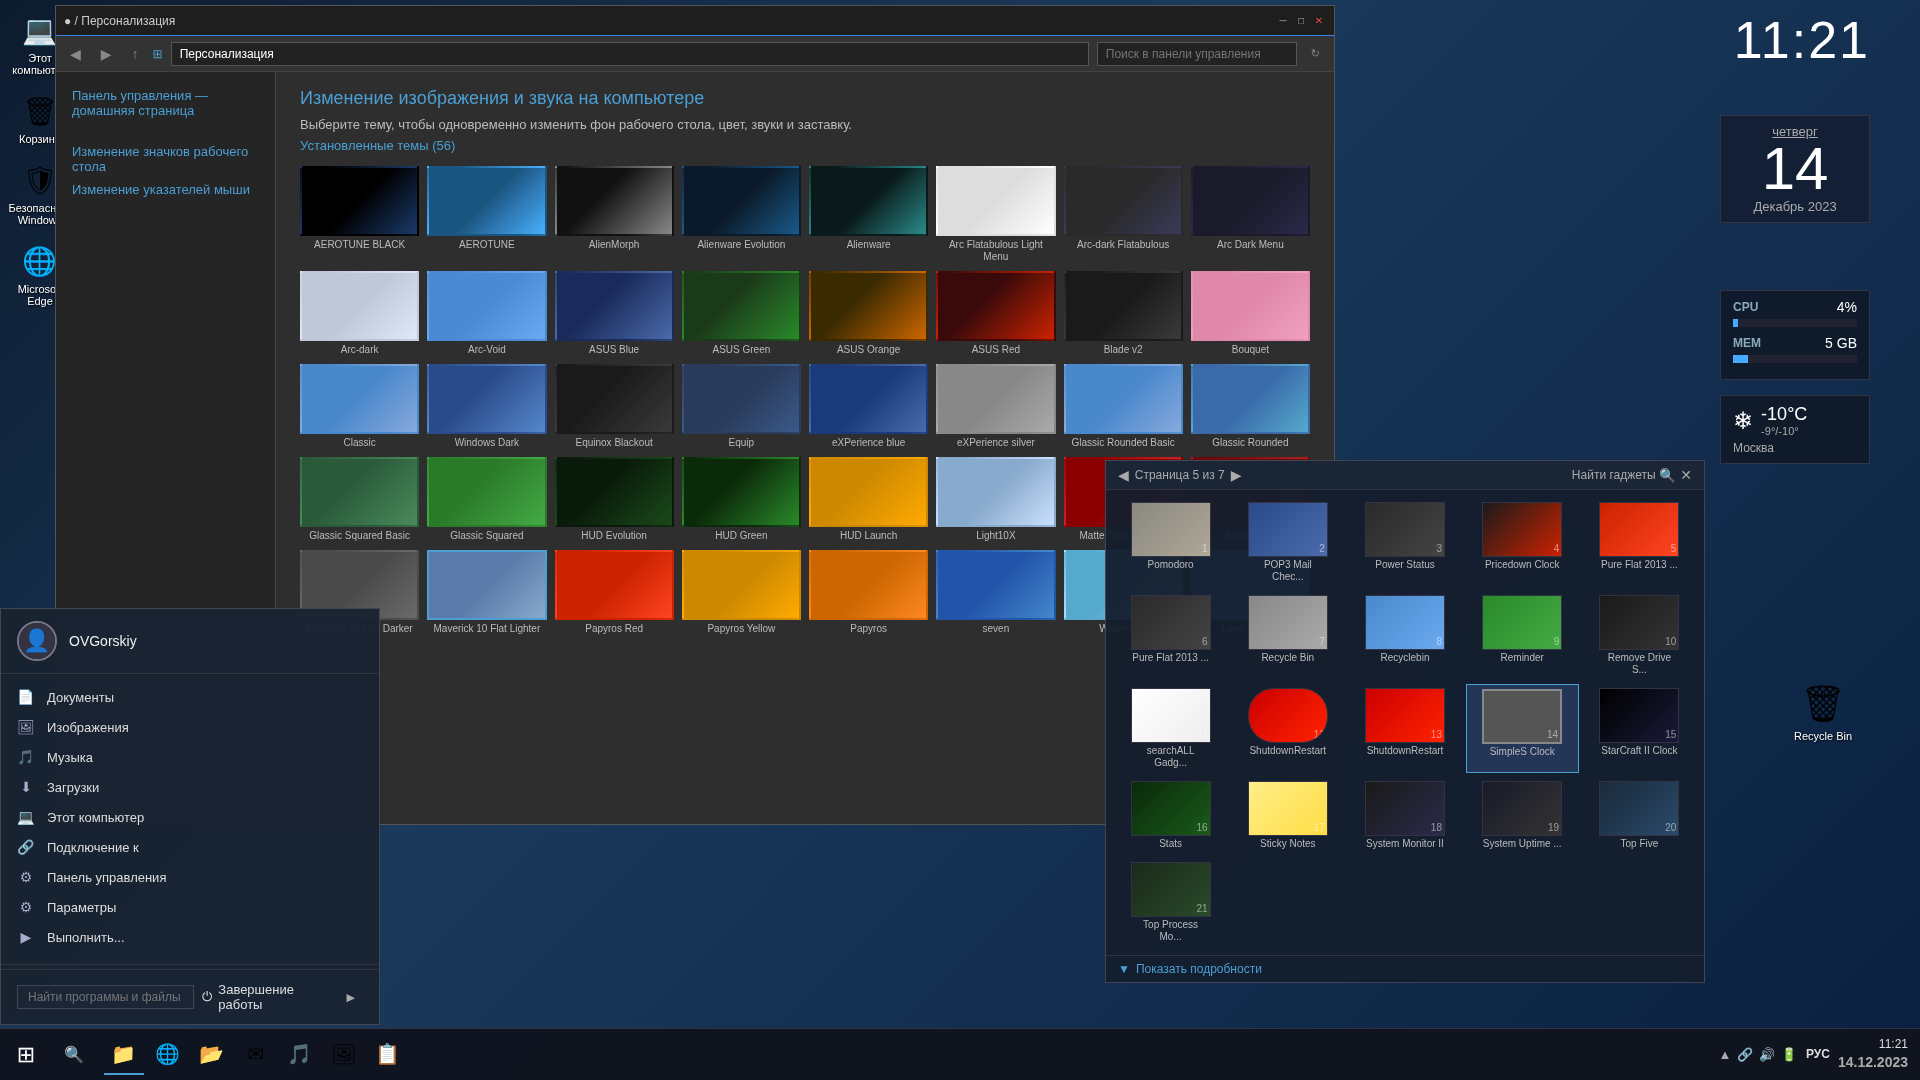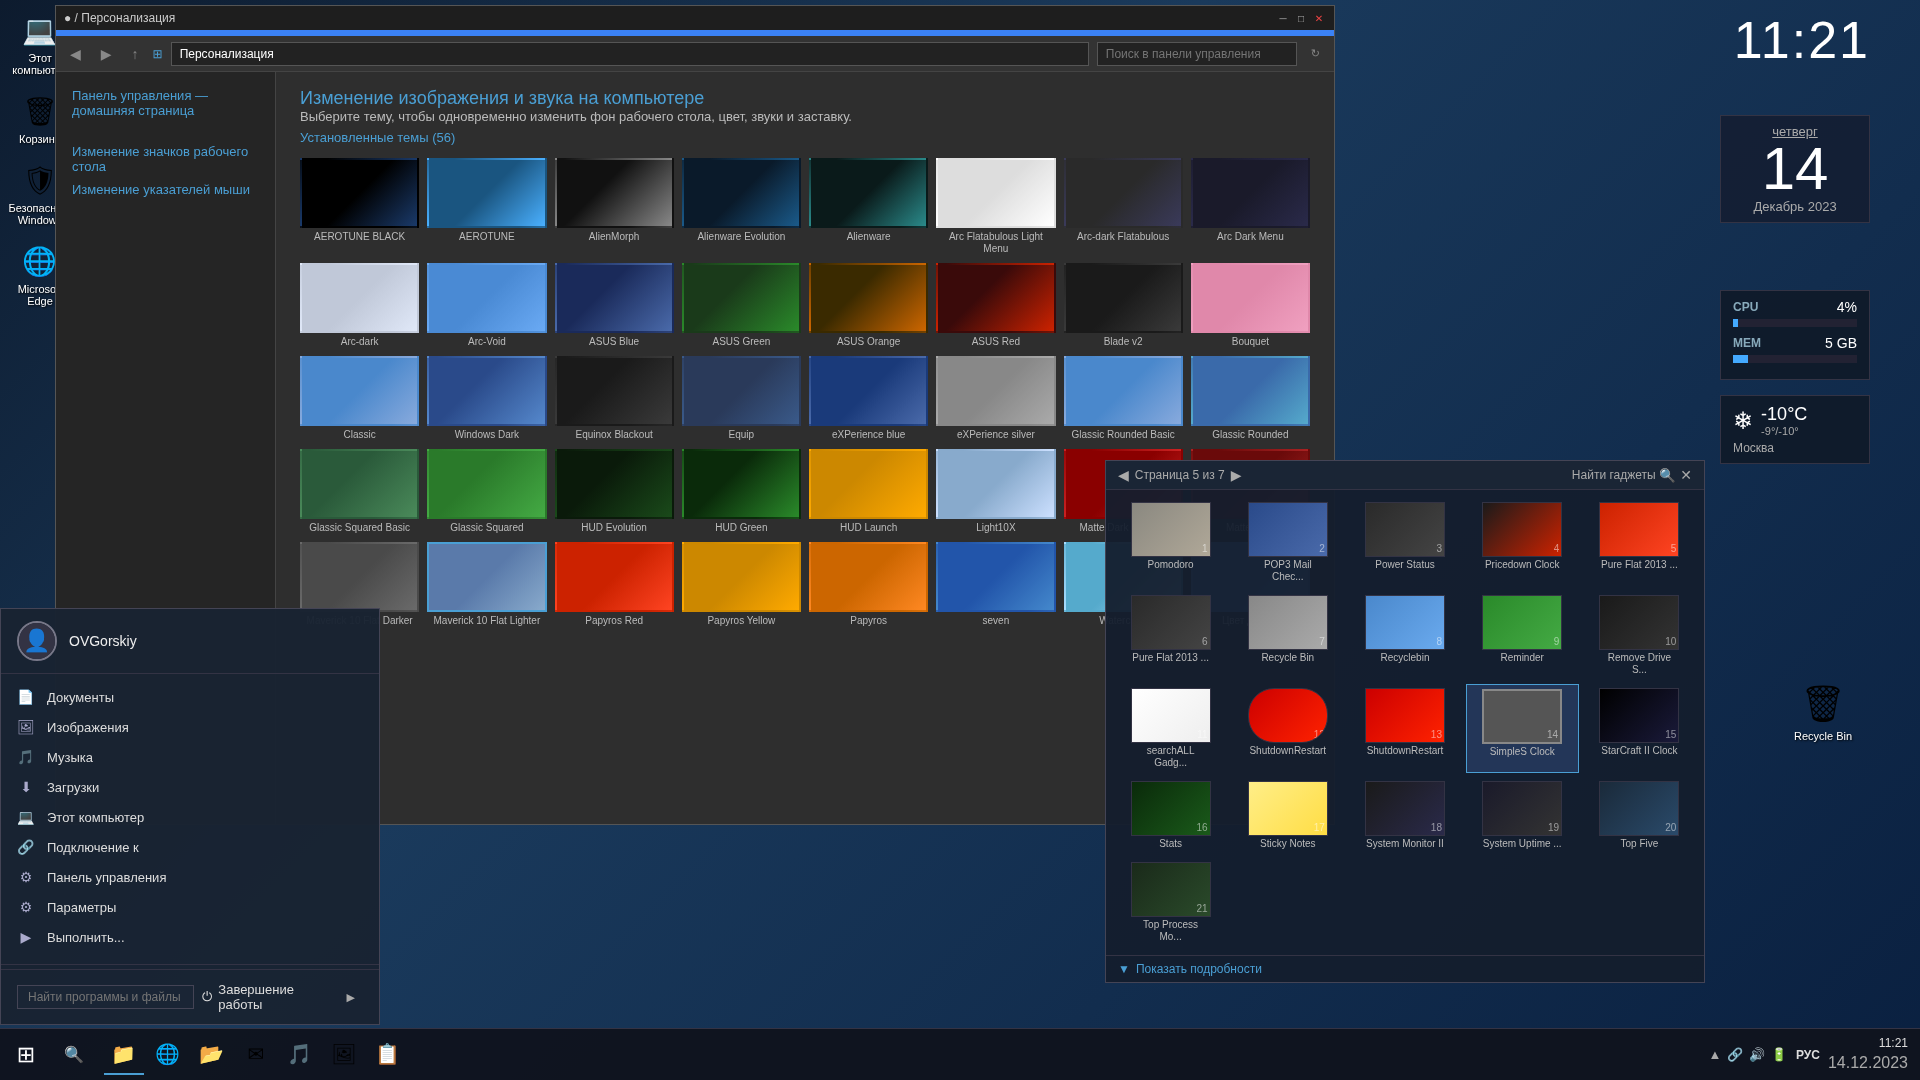--- a/index.html
+++ b/index.html
@@ -159,21 +159,21 @@
       display: flex;
       flex-direction: column;
     }
     .window-titlebar {
       background: #1e1e1e;
       height: 30px;
       display: flex;
       align-items: center;
       justify-content: space-between;
       padding: 0 8px;
-      border-bottom: 6px solid #3b82f6;
+      border-bottom: 1px solid #3b82f6;
     }
     .window-controls {
       display: flex;
       gap: 4px;
     }
     .window-control-btn {
       width: 14px;
       height: 14px;
       font-size: 10px;
       display: flex;
@@ -252,20 +252,21 @@
     
     .content-area {
       flex: 1;
       background: #2e2e2e;
       overflow-y: auto;
       padding: 16px 24px;
     }
     .content-title {
       color: #4a9fd4;
       font-size: 18px;
+      margin-bottom: 8px;
     }
     .content-subtitle {
       color: #bbb;
       font-size: 13px;
       margin-bottom: 4px;
     }
     .content-link {
       color: #4a9fd4;
       font-size: 13px;
       cursor: pointer;
@@ -595,22 +596,23 @@
     }
     .taskbar-time {
       text-align: right;
       line-height: 1.4;
     }
     .taskbar-time-val {
       font-size: 12px;
       color: #ddd;
     }
     .taskbar-date-val {
-      font-size: 16px;
+      font-size: 14px;
       color: #aaa;
+      font-weight: bold;
     }
     .taskbar-lang {
       font-size: 12px;
       color: #ddd;
       font-weight: bold;
     }
 
     
     .gadget-highlighted {
       background: rgba(100,150,255,0.2);

